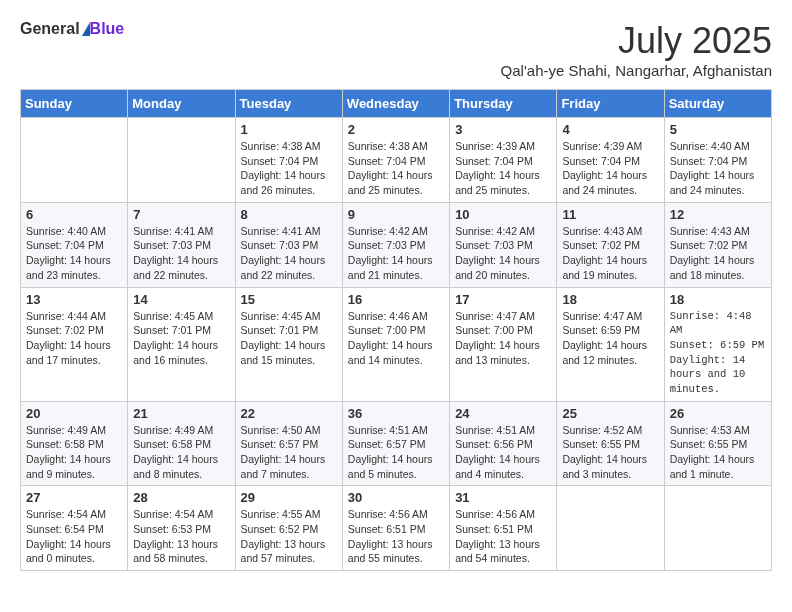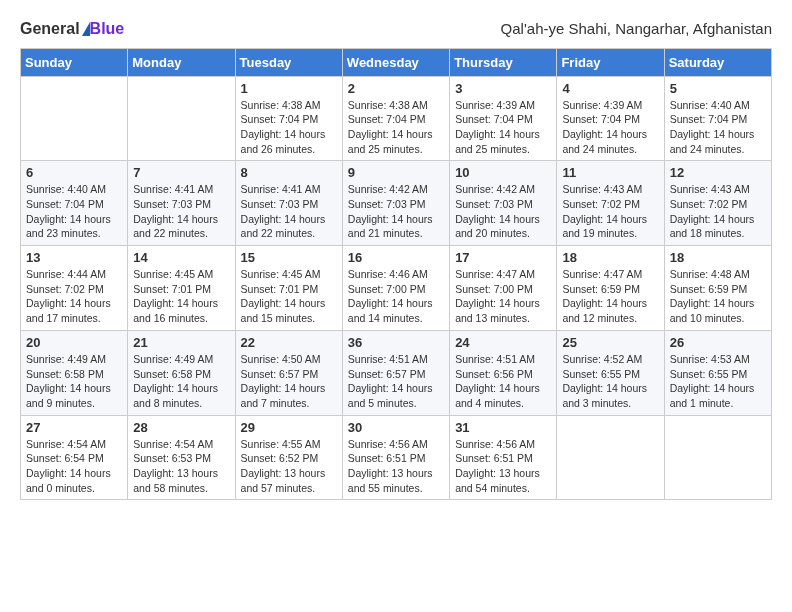--- a/index.html
+++ b/index.html
@@ -100,20 +100,21 @@
 
 <div class="header">
   <div class="logo">
     <div class="logo-row">
       <span class="logo-general">General</span>
       <span class="logo-icon"></span>
     </div>
     <span class="logo-blue">Blue</span>
   </div>
   <div class="title-block">
+    <div class="month-title">July 2025</div>
     <div class="location-title">Qal'ah-ye Shahi, Nangarhar, Afghanistan</div>
   </div>
 </div>
 
 <table class="calendar">
   <thead>
     <tr>
     <th>Sunday</th>
         <th>Monday</th>
         <th>Tuesday</th>
@@ -234,21 +235,21 @@
 Daylight: 14 hours and 13 minutes.</div>
         </td>
         <td>
           <span class="day-num">18</span>
           <div class="day-info" style="white-space: pre-line;">Sunrise: 4:47 AM
 Sunset: 6:59 PM
 Daylight: 14 hours and 12 minutes.</div>
         </td>
         <td>
           <span class="day-num">18</span>
-          <div class="day-info" style="white-space: pre-line;">Sunrise: 4:48 AM
+          <div class="day-info" style="white-space: pre-line; font-family: Liberation Mono, monospace;">Sunrise: 4:48 AM
 Sunset: 6:59 PM
 Daylight: 14 hours and 10 minutes.</div>
         </td>
       </tr>
       <tr class="row-even">
         <td>
           <span class="day-num">20</span>
           <div class="day-info" style="white-space: pre-line;">Sunrise: 4:49 AM
 Sunset: 6:58 PM
 Daylight: 14 hours and 9 minutes.</div>

